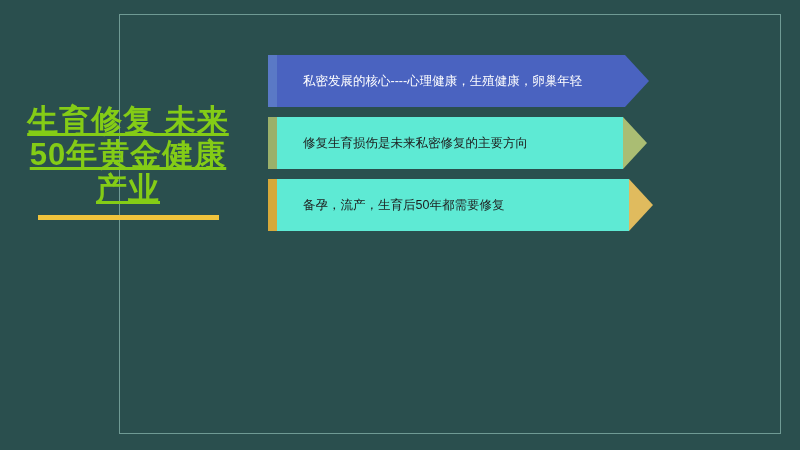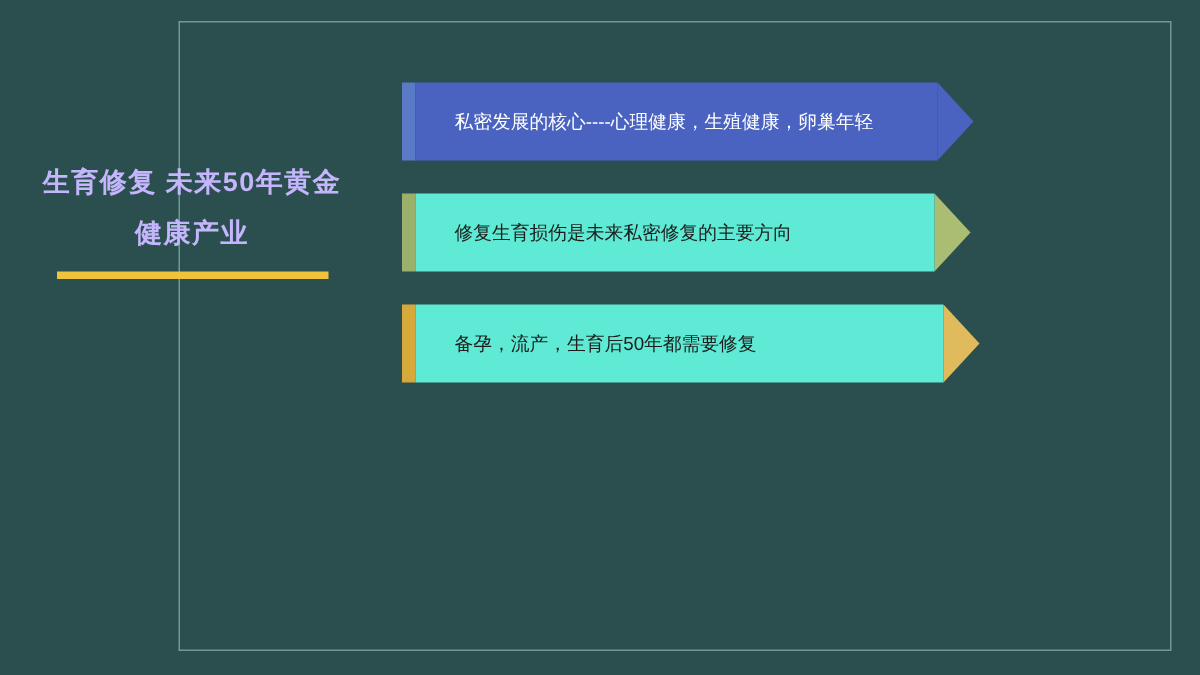--- a/index.html
+++ b/index.html
@@ -32,44 +32,45 @@
   }
   
   .title-block {
     position: absolute;
     left: 20px;
     top: 104px;
     width: 216px;
     text-align: center;
   }
   .title-text {
-    color: #c4b5fd;
-    font-size: 18px;
+    color: #84cc16;
+    font-size: 31px;
     font-weight: bold;
     line-height: 34px;
     letter-spacing: 1px;
     white-space: pre-line;
+    text-decoration: underline;
   }
   .title-underline {
     margin: 9px auto 0 auto;
     width: 181px;
     height: 5px;
     background: #f0c33c;
   }
   
   .rows {
     position: absolute;
     left: 268px;
     top: 55px;
     width: 430px;
   }
   .arrow-row {
     position: relative;
     height: 50px;
-    margin-bottom: 24px;
+    margin-bottom: 12px;
   }
   .arrow-bar {
     position: absolute;
     left: 0;
     top: 0;
     height: 52px;
     display: flex;
     align-items: center;
   }
   .arrow-cap {

